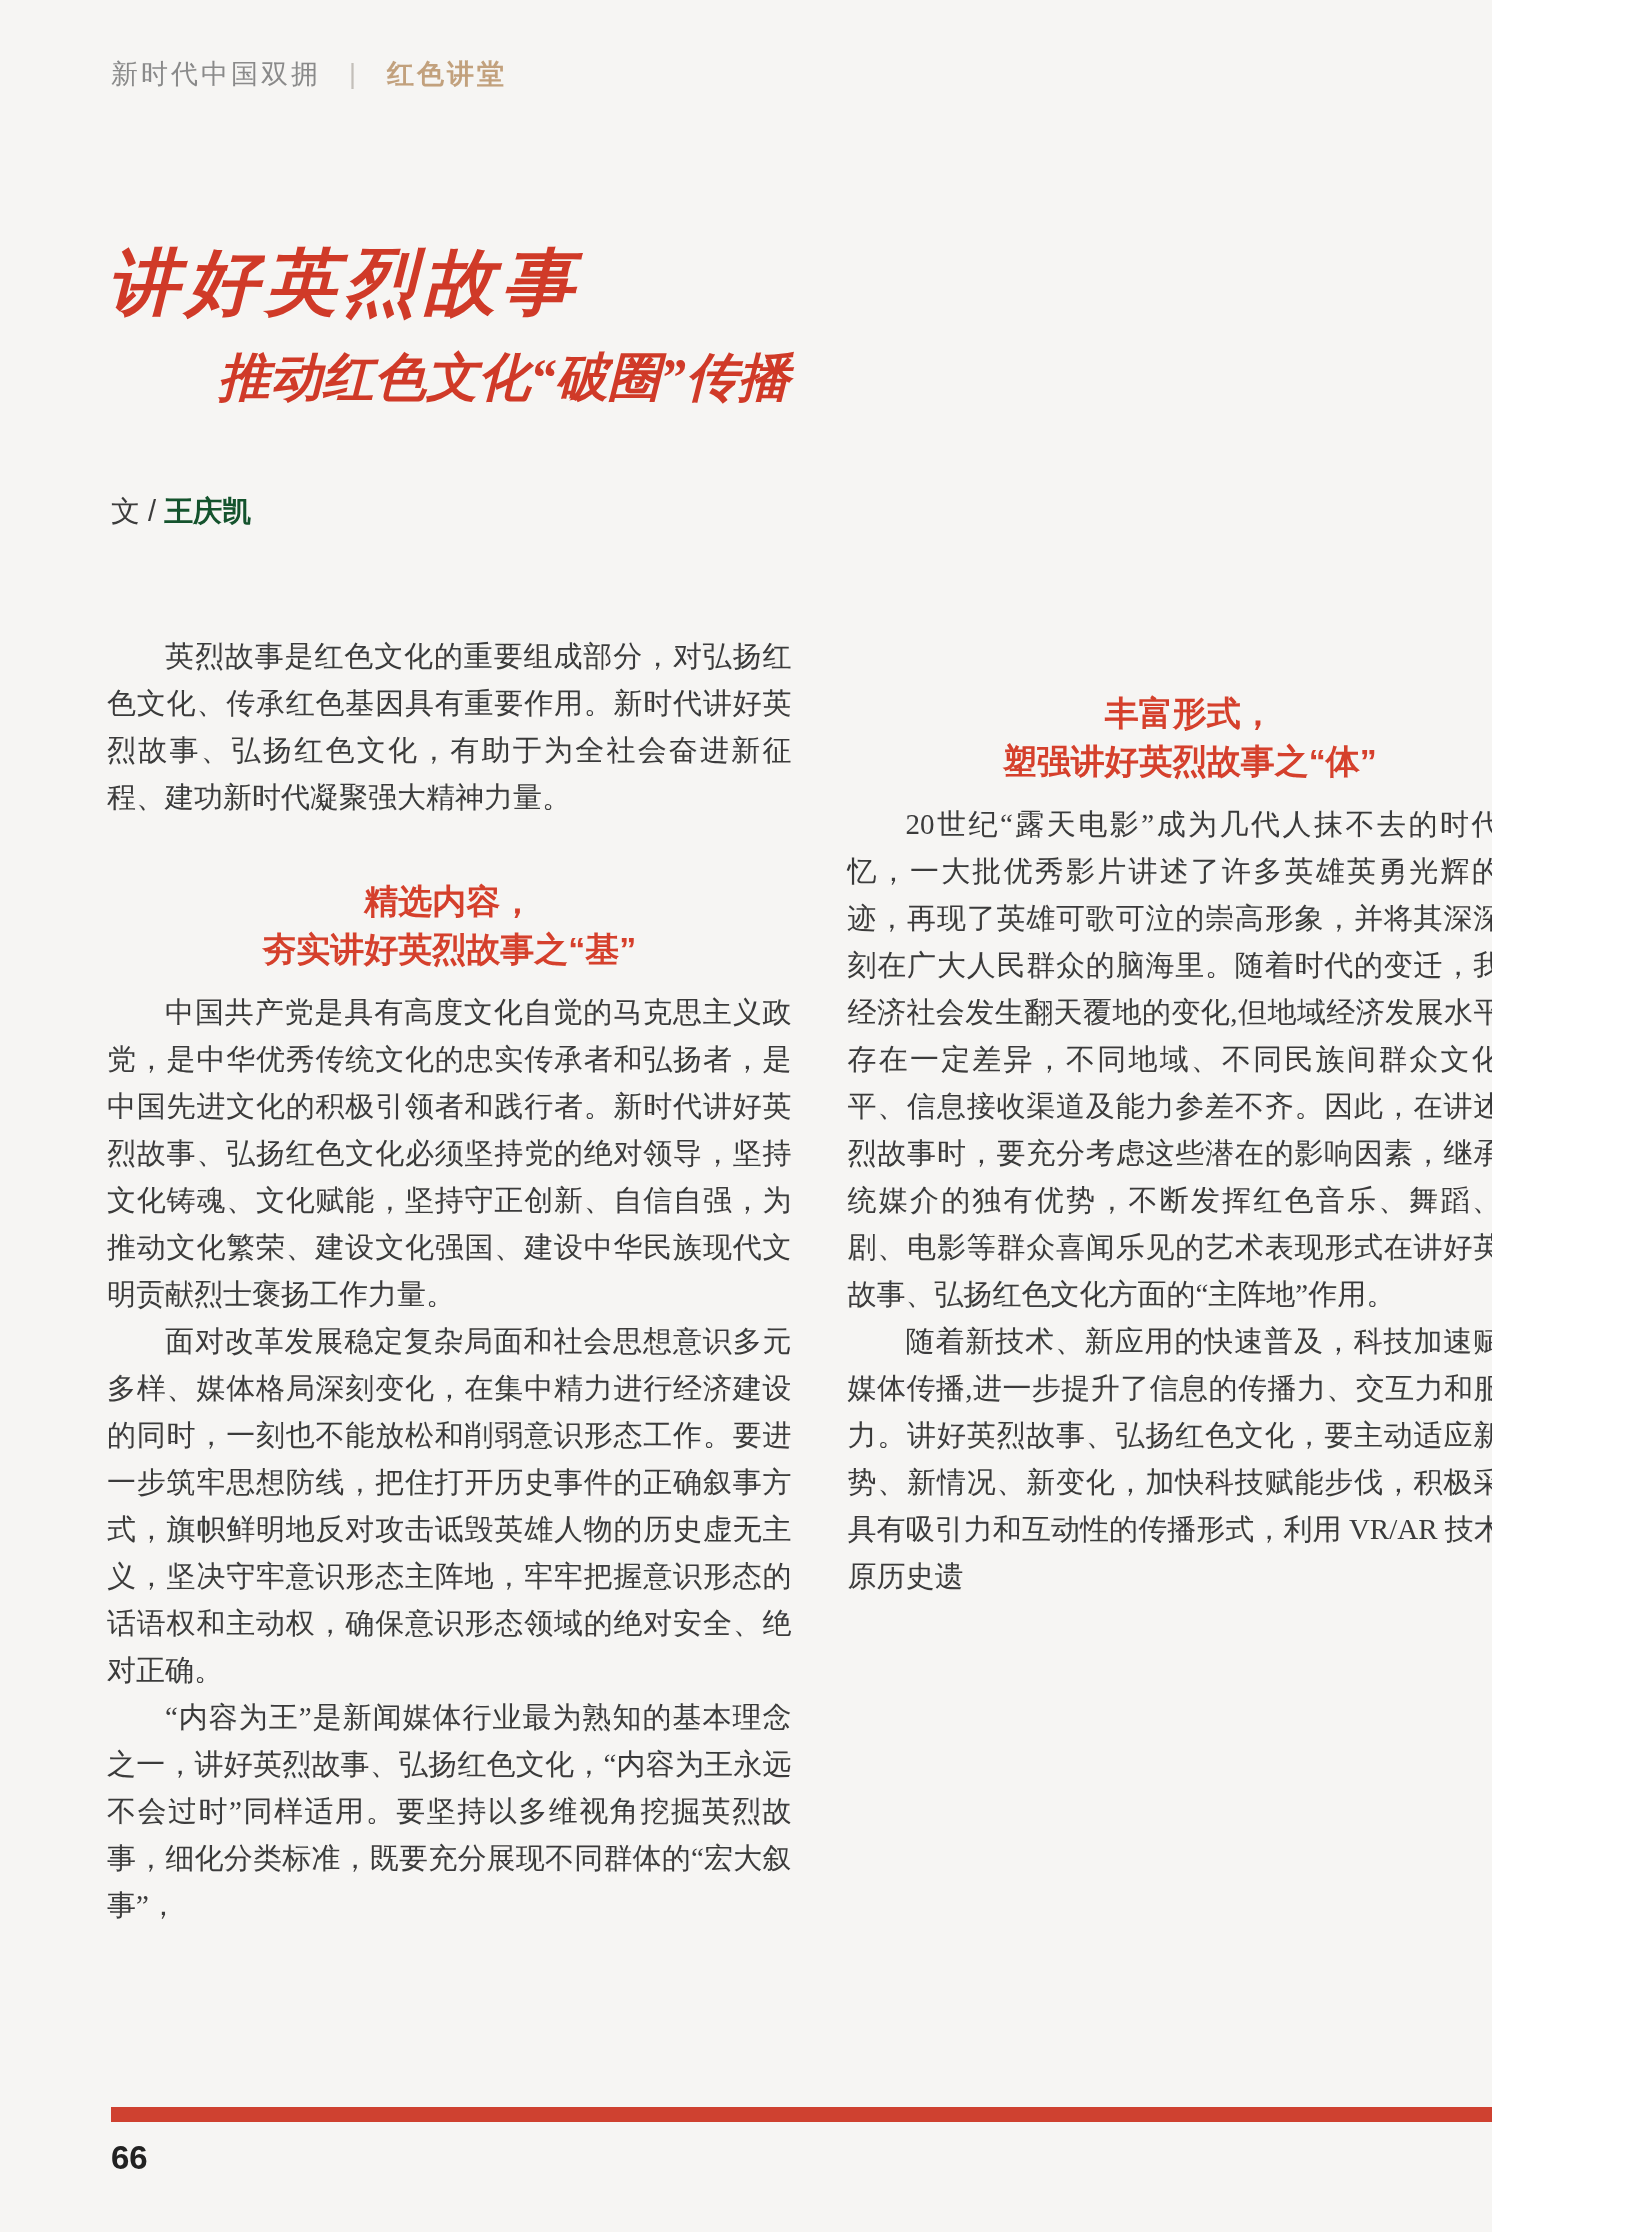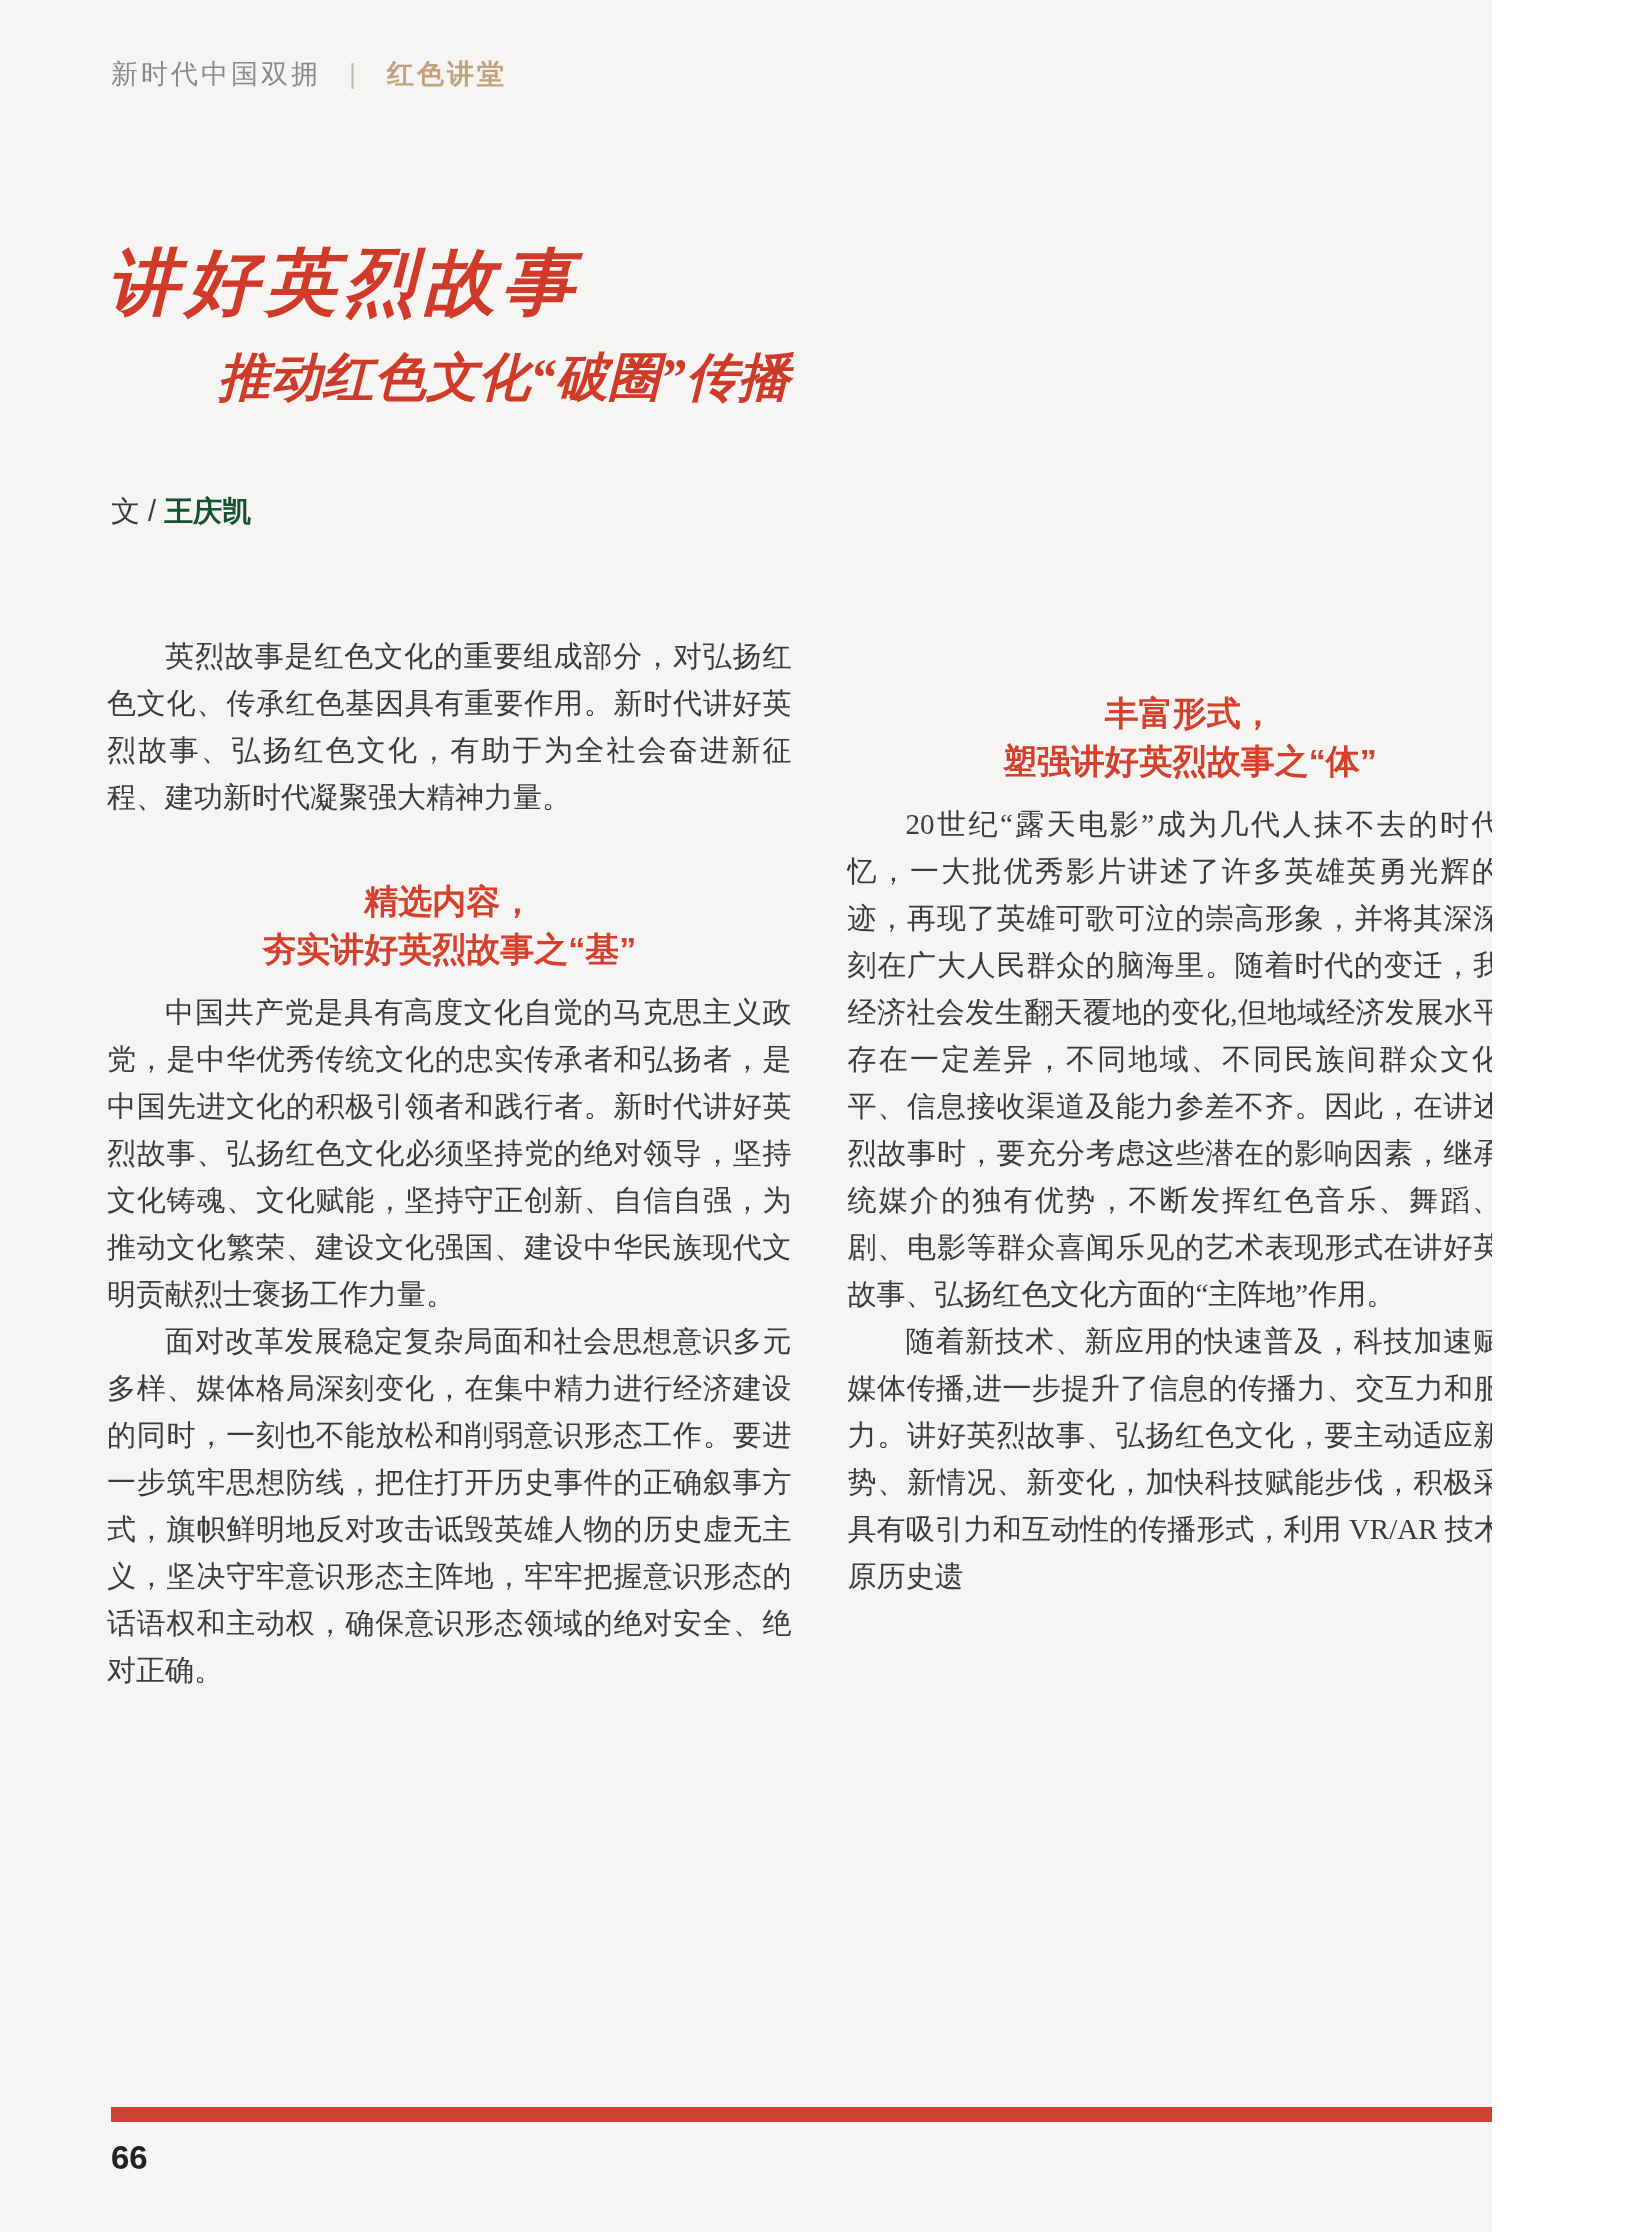--- a/index.html
+++ b/index.html
@@ -140,20 +140,21 @@
   <div class="byline">
     <span>文 / </span><span class="author">王庆凯</span>
   </div>
 
   <main class="columns">
     <div class="col" id="col-left">
         <p class="body-paragraph">英烈故事是红色文化的重要组成部分，对弘扬红色文化、传承红色基因具有重要作用。新时代讲好英烈故事、弘扬红色文化，有助于为全社会奋进新征程、建功新时代凝聚强大精神力量。</p>
         <h3 class="section-heading">精选内容，<br>夯实讲好英烈故事之“基”</h3>
         <p class="body-paragraph">中国共产党是具有高度文化自觉的马克思主义政党，是中华优秀传统文化的忠实传承者和弘扬者，是中国先进文化的积极引领者和践行者。新时代讲好英烈故事、弘扬红色文化必须坚持党的绝对领导，坚持文化铸魂、文化赋能，坚持守正创新、自信自强，为推动文化繁荣、建设文化强国、建设中华民族现代文明贡献烈士褒扬工作力量。</p>
         <p class="body-paragraph">面对改革发展稳定复杂局面和社会思想意识多元多样、媒体格局深刻变化，在集中精力进行经济建设的同时，一刻也不能放松和削弱意识形态工作。要进一步筑牢思想防线，把住打开历史事件的正确叙事方式，旗帜鲜明地反对攻击诋毁英雄人物的历史虚无主义，坚决守牢意识形态主阵地，牢牢把握意识形态的话语权和主动权，确保意识形态领域的绝对安全、绝对正确。</p>
+        <p class="body-paragraph">“内容为王”是新闻媒体行业最为熟知的基本理念之一，讲好英烈故事、弘扬红色文化，“内容为王永远不会过时”同样适用。要坚持以多维视角挖掘英烈故事，细化分类标准，既要充分展现不同群体的“宏大叙事”，</p>
       </div>
     <div class="col" id="col-right">
         <h3 class="section-heading">丰富形式，<br>塑强讲好英烈故事之“体”</h3>
         <p class="body-paragraph">20世纪“露天电影”成为几代人抹不去的时代记忆，一大批优秀影片讲述了许多英雄英勇光辉的事迹，再现了英雄可歌可泣的崇高形象，并将其深深镌刻在广大人民群众的脑海里。随着时代的变迁，我国经济社会发生翻天覆地的变化,但地域经济发展水平还存在一定差异，不同地域、不同民族间群众文化水平、信息接收渠道及能力参差不齐。因此，在讲述英烈故事时，要充分考虑这些潜在的影响因素，继承传统媒介的独有优势，不断发挥红色音乐、舞蹈、戏剧、电影等群众喜闻乐见的艺术表现形式在讲好英烈故事、弘扬红色文化方面的“主阵地”作用。</p>
         <p class="body-paragraph">随着新技术、新应用的快速普及，科技加速赋能媒体传播,进一步提升了信息的传播力、交互力和服务力。讲好英烈故事、弘扬红色文化，要主动适应新形势、新情况、新变化，加快科技赋能步伐，积极采用具有吸引力和互动性的传播形式，利用 VR/AR 技术复原历史遗</p>
       </div>
   </main>
 
   <div class="footer-bar"></div>
   <div class="page-number">66</div>

